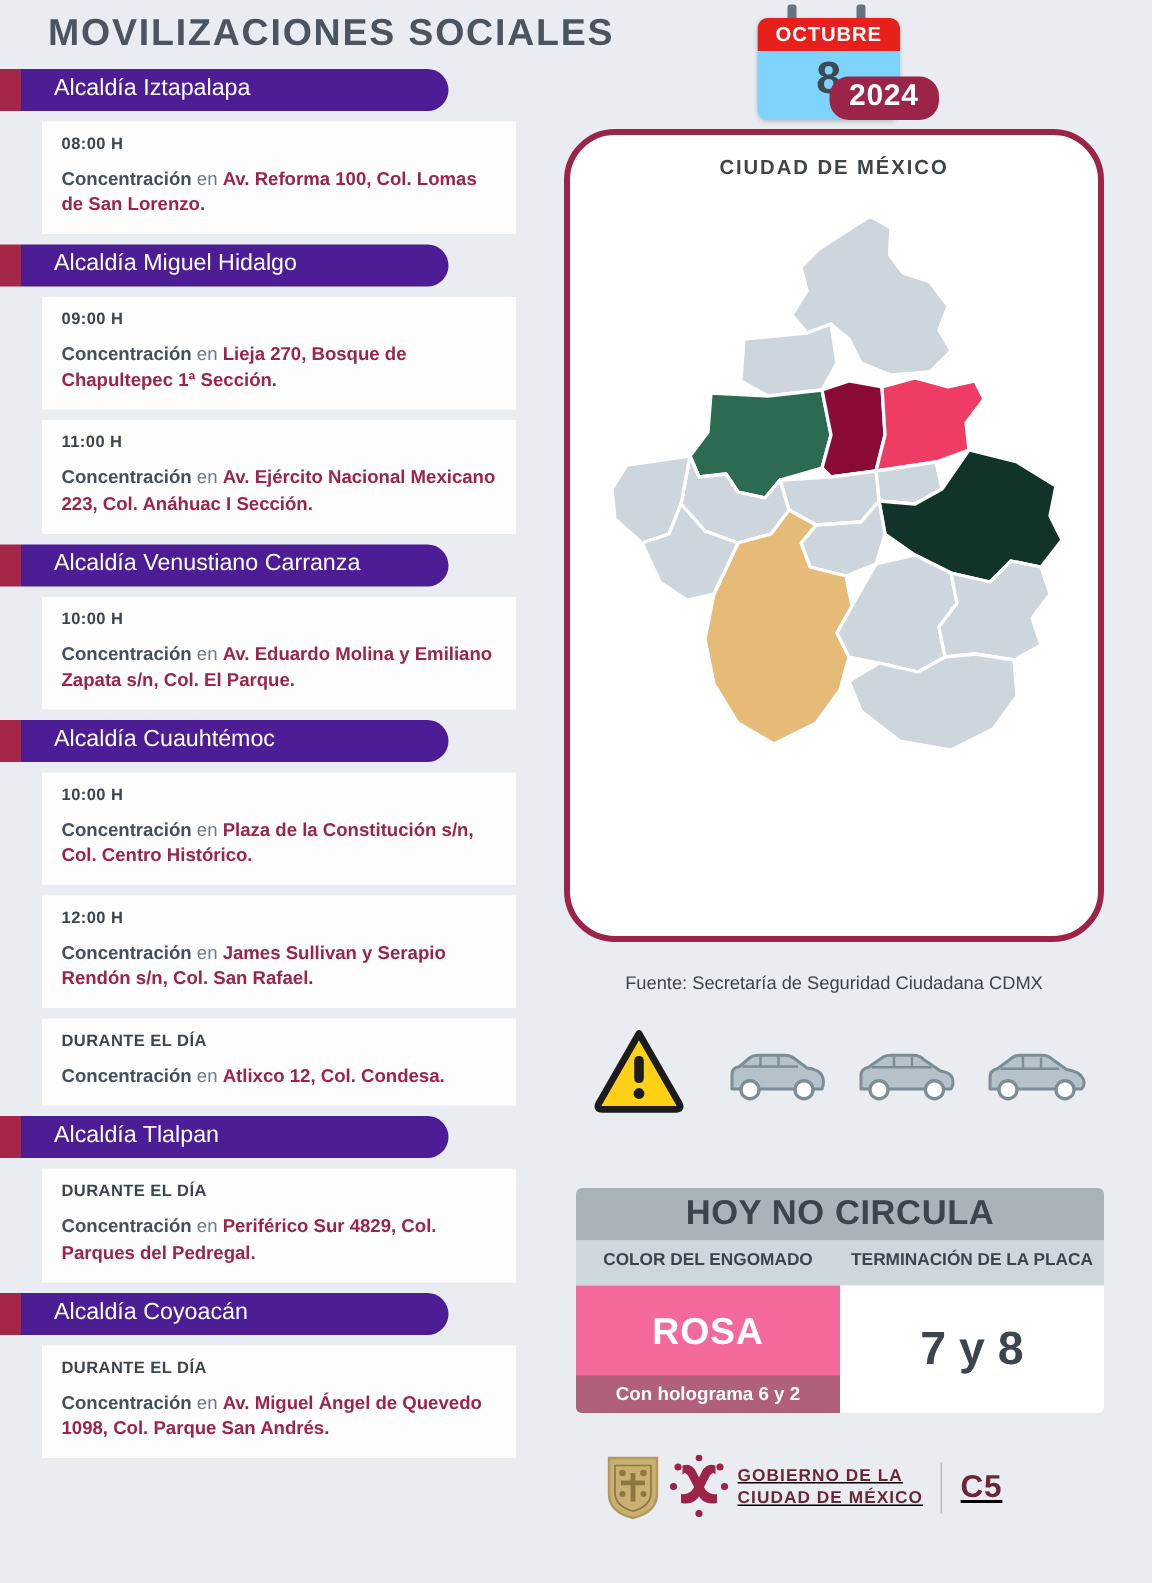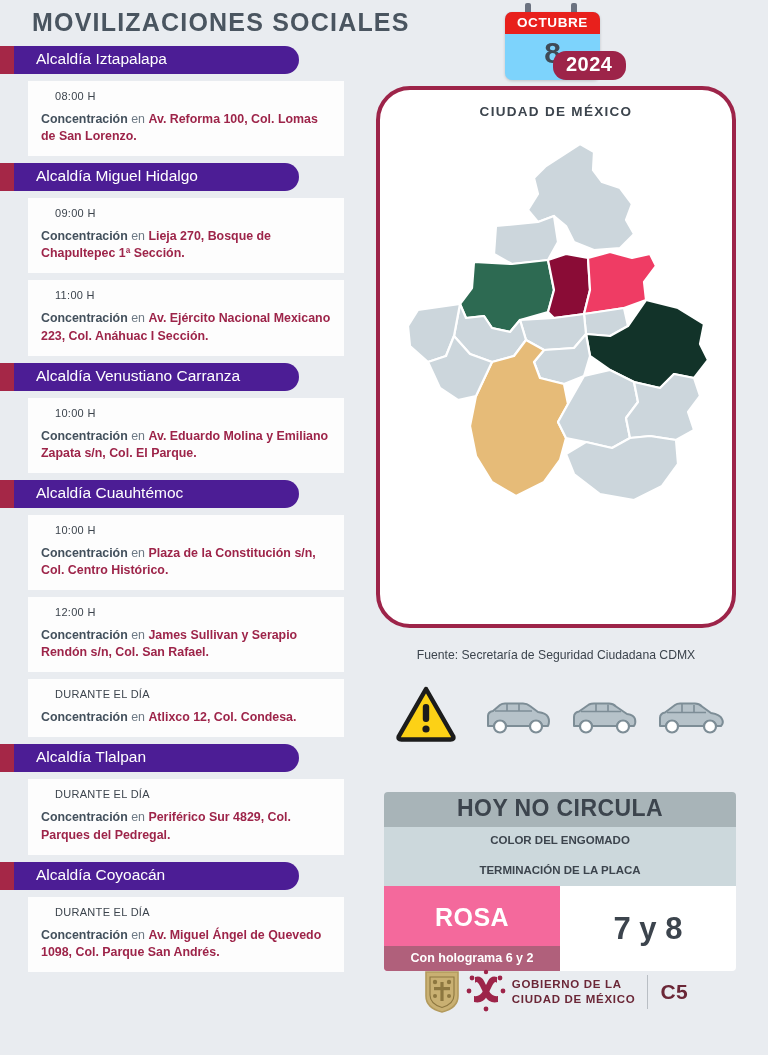--- a/index.html
+++ b/index.html
@@ -60,22 +60,22 @@
   }
   .borough-bar::before {
     content: ""; position: absolute; left: -14px; top: 0;
     width: 14px; height: 100%; background: #a52747;
   }
   .card {
     background: #fdfdfd; margin: 0 14px 7px 28px;
     padding: 9px 13px 11px;
   }
   .card-time {
-    font-size: 11px; font-weight: normal; color: #3c444d;
-    letter-spacing: .3px; margin-bottom: 9px; margin-left: 14px;
+    font-size: 11px; font-weight: bold; color: #3c444d;
+    letter-spacing: .3px; margin-bottom: 9px;
   }
   .card-text { font-size: 12.4px; line-height: 1.38; }
   .w-dark { color: #43505c; font-weight: bold; }
   .w-light { color: #6e7a85; font-weight: normal; }
   .w-red   { color: #9d2449; font-weight: bold; }
 
   
   .map-frame {
     position: absolute; left: 376px; top: 86px;
     width: 360px; height: 542px;
@@ -108,21 +108,21 @@
   
   .hnc {
     position: absolute; left: 384px; top: 792px;
     width: 352px; border-radius: 4px; overflow: hidden;
   }
   .hnc-title {
     background: #a8b4b8; text-align: center;
     font-size: 23px; font-weight: bold; letter-spacing: .4px;
     color: #3c444d; padding: 3px 0 5px;
   }
-  .hnc-sub { display: flex; background: #ccd8dc; flex-direction: column; }
+  .hnc-sub { display: flex; background: #ccd8dc; }
   .hnc-sub > div {
     flex: 1; text-align: center; font-size: 11.5px; font-weight: bold;
     color: #3c444d; line-height: 1.35; padding: 6px 4px 8px;
   }
   .hnc-body { display: flex; }
   .hnc-color {
     width: 50%; background: #f4699c; position: relative;
     display: flex; flex-direction: column; justify-content: center;
   }
   .hnc-color-name {
@@ -134,23 +134,23 @@
     text-align: center; padding: 5px 0 6px;
   }
   .hnc-plate {
     width: 50%; background: #fff; display: flex;
     align-items: center; justify-content: center;
     font-size: 31px; font-weight: bold; color: #3c444d;
   }
 
   
   .footer {
-    position: absolute; left: 376px; top: 962px;
+    position: absolute; left: 356px; top: 962px;
     width: 360px; height: 60px;
-    display: flex; align-items: center; justify-content: center; gap: 3px;
+    display: flex; align-items: center; justify-content: center; gap: 3px; text-decoration: underline;
   }
   .gob-text {
     font-size: 11.5px; font-weight: bold; color: #6b2737;
     letter-spacing: .7px; line-height: 1.3;
   }
   .divider { width: 1px; height: 34px; background: #b9bec4; margin: 0 9px; }
   .c5 { font-size: 21px; font-weight: bold; color: #6b2737; letter-spacing: .5px; }
 </style>
 </head>
 <body>

